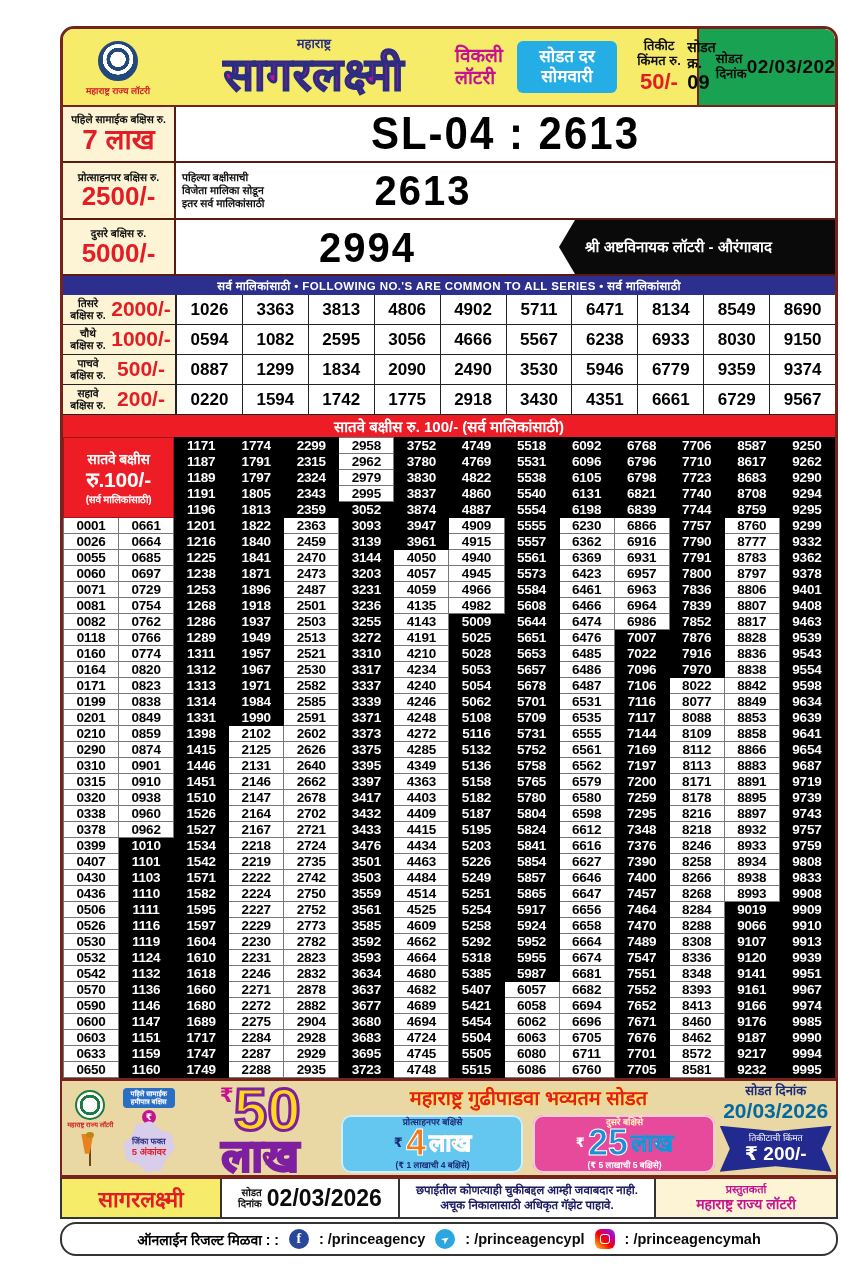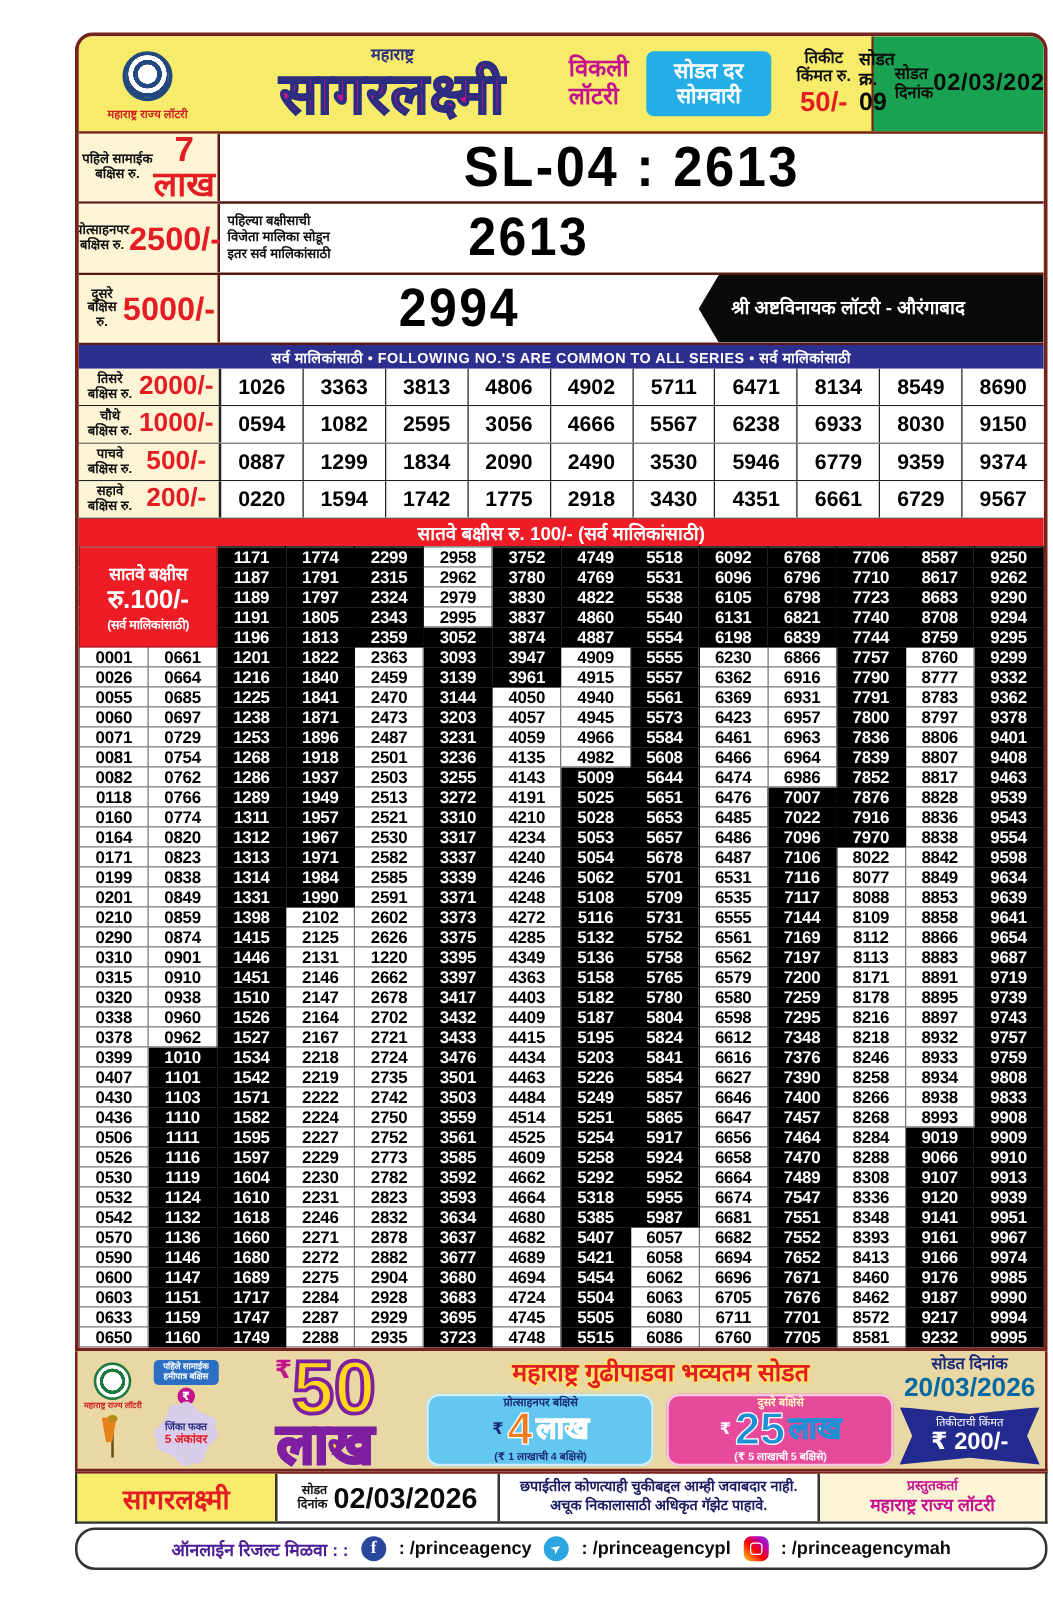--- a/index.html
+++ b/index.html
@@ -27,21 +27,21 @@
   .ticket-block .tl{font-size:13px;font-weight:bold;color:#111;}
   .ticket-block .tp{font-size:22px;font-weight:bold;color:#e41c24;}
   .green-block{width:138px;background:#18a251;border-left:2px solid #76231c;border-radius:0 10px 0 0;display:flex;flex-direction:row;align-items:center;justify-content:center;line-height:1.12;}
   .green-block .g1{font-size:14px;font-weight:bold;color:#0b0b0b;}
   .green-block .g1 b{font-size:20px;}
   .green-block .g2{font-size:13px;font-weight:bold;color:#0b0b0b;}
   .green-block .g3{font-size:19px;font-weight:bold;color:#0b0b0b;letter-spacing:.5px;}
 
   
   .prow{display:flex;border-bottom:2px solid #5a1a14;}
-  .plabel{width:113px;background:#fcf4d4;border-right:2px solid #5a1a14;display:flex;flex-direction:row;align-items:center;justify-content:center;text-align:center;line-height:1.1;padding:2px;}
+  .plabel{width:113px;background:#fcf4d4;border-right:2px solid #5a1a14;display:flex;flex-direction:column;align-items:center;justify-content:center;text-align:center;line-height:1.1;padding:2px;}
   .plabel .small{font-size:10.5px;font-weight:bold;color:#111;}
   .plabel .amt{font-size:26px;font-weight:bold;color:#e41c24;line-height:1;}
   .plabel .amt.lakh{font-size:28px;}
   .prow1{height:56px;}
   .prow1 .bignum-wrap{flex:1;display:flex;align-items:center;justify-content:center;}
   .first-number{font-size:42px;font-weight:bold;color:#000;letter-spacing:2px;transform:scaleY(1.08);}
   .prow2{height:57px;}
   .note-cell{width:118px;border-right:0;display:flex;flex-direction:column;justify-content:center;padding-left:6px;line-height:1.25;}
   .note-cell span{font-size:10.5px;font-weight:bold;color:#111;}
   .midnum{width:258px;display:flex;align-items:center;justify-content:center;}
@@ -134,21 +134,21 @@
   .f-date .dl{font-size:10px;font-weight:bold;color:#111;line-height:1.1;text-align:right;}
   .f-date .dv{font-size:23px;font-weight:bold;color:#0b0b0b;}
   .f-disc{flex:1;display:flex;flex-direction:column;align-items:center;justify-content:center;line-height:1.3;border-right:2px solid #333;}
   .f-disc span{font-size:11.5px;font-weight:bold;color:#1b1b60;}
   .f-pres{width:180px;background:#fcf4d4;display:flex;flex-direction:column;align-items:center;justify-content:center;line-height:1.2;}
   .f-pres .p1{font-size:11px;font-weight:bold;color:#c51390;}
   .f-pres .p2{font-size:14px;font-weight:bold;color:#c51390;}
 
   
   .social{margin-top:3px;border:2px solid #333;border-radius:16px;height:34px;display:flex;align-items:center;justify-content:center;gap:10px;background:#fff;}
-  .social .slabel{font-size:14px;font-weight:bold;color:#4c1d95;}
+  .social .slabel{font-size:14px;font-weight:bold;color:#000000;}
   .icon-circle{width:20px;height:20px;border-radius:50%;display:inline-flex;align-items:center;justify-content:center;color:#fff;flex:0 0 auto;}
   .fb{background:#29479b;font-family:"Liberation Serif",serif;font-weight:bold;font-size:14px;}
   .tg{background:#2ca6e0;font-size:10px;}
   .tg span{transform:rotate(-35deg);display:block;}
   .ig{width:20px;height:20px;border-radius:6px;background:linear-gradient(45deg,#ffd521,#f50000 45%,#b900b4 75%,#5856d6);display:inline-flex;align-items:center;justify-content:center;flex:0 0 auto;}
   .ig i{display:block;width:10px;height:10px;border:1.6px solid #fff;border-radius:3px;}
   .handle{font-size:14.5px;font-weight:bold;color:#0b0b0b;}
 </style>
 </head>
 <body>
@@ -627,21 +627,21 @@
               <td class="b">7169</td>
               <td class="w">8112</td>
               <td class="w">8866</td>
               <td class="b">9654</td>
             </tr>
             <tr class="main">
               <td class="w">0310</td>
               <td class="w">0901</td>
               <td class="b">1446</td>
               <td class="w">2131</td>
-              <td class="w">1220</td>
+              <td class="w">2640</td>
               <td class="b">3395</td>
               <td class="w">4349</td>
               <td class="b">5136</td>
               <td class="b">5758</td>
               <td class="w">6562</td>
               <td class="b">7197</td>
               <td class="w">8113</td>
               <td class="w">8883</td>
               <td class="b">9687</td>
             </tr>

